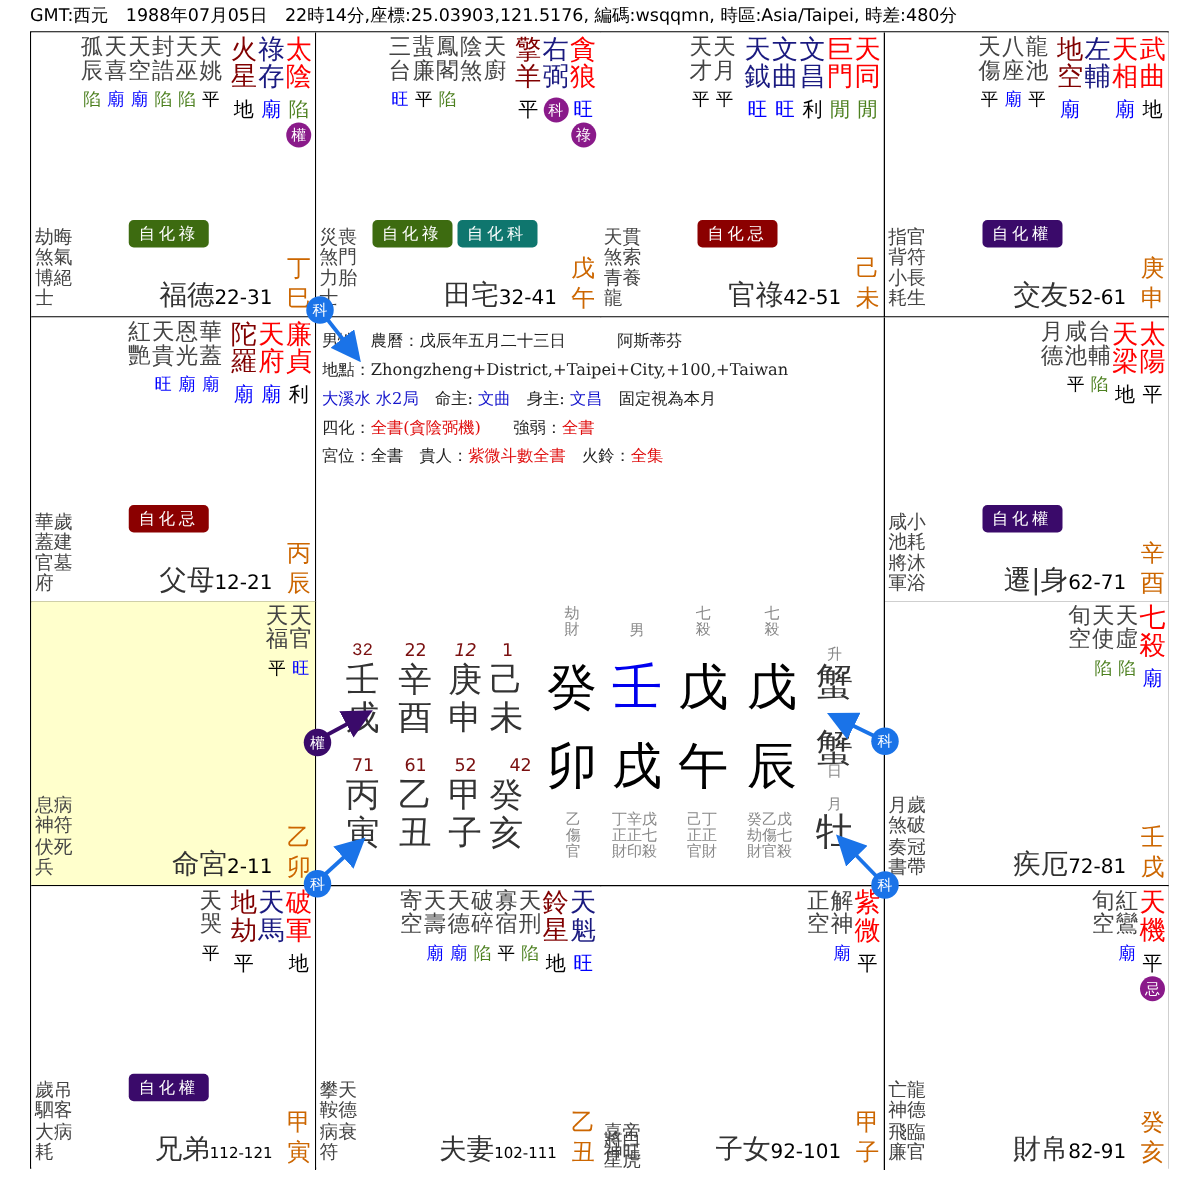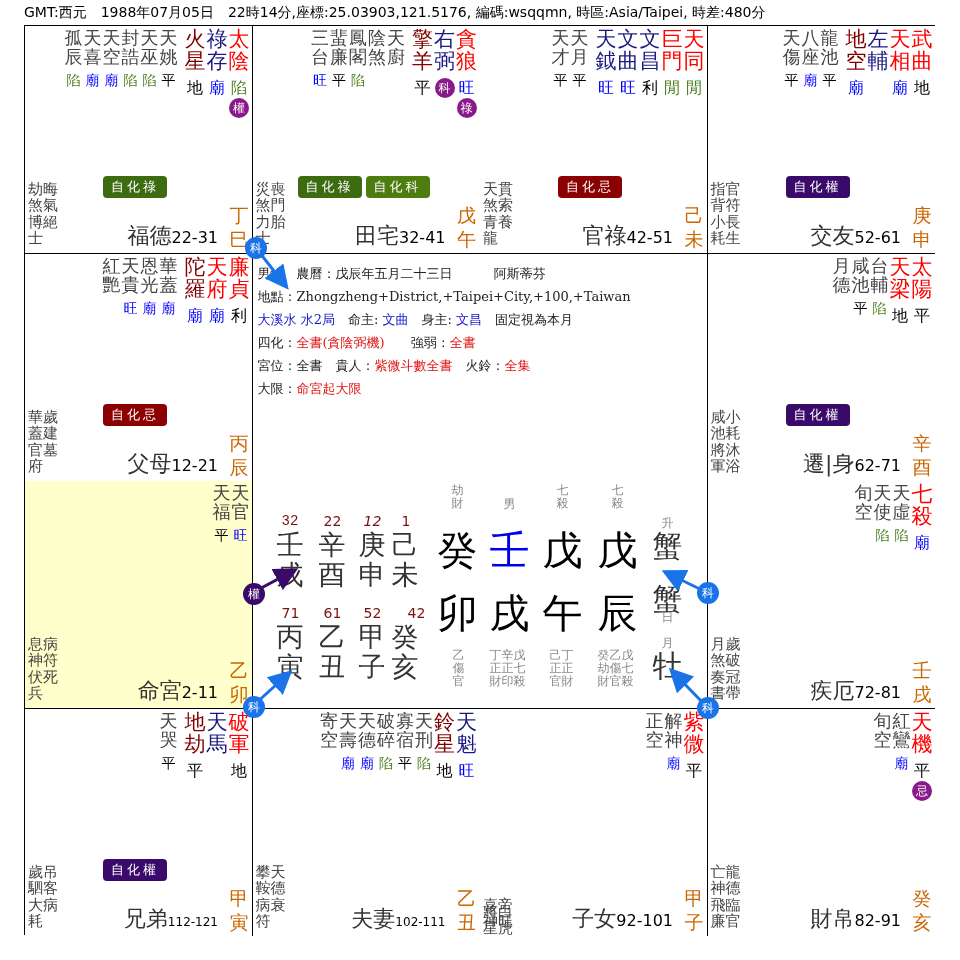--- a/index.html
+++ b/index.html
@@ -158,21 +158,21 @@
             <div class="bright" style="color: rgb(0, 0, 255);">旺</div>
           </div>
         </div>
       </div>
       <div class="gods gods1" style="white-space: pre;">災喪
 煞門</div>
       <div class="gods gods2" style="white-space: pre;">力胎
 士</div>
       <div class="zihua" style="left: 45px;">
         <span class="zh" style="background: rgb(61, 107, 16);">自化祿</span>
-        <span class="zh" style="background: #4d7c0f;">自化科</span>
+        <span class="zh" style="background: #0f766e;">自化科</span>
       </div>
       <div class="palace"><span class="pname">田宅</span><span class="prange">32-41</span></div>
       <div class="gz" style="white-space: pre;">戊
 午</div>
     </div>
     <div class="cell" style="left: 455px; top: 0px; width: 228px; height: 228px;">
       <div class="stars">
         <div class="grp" style="flex-direction: row-reverse; margin-left: 0px;">
           <div class="scol">
             <div class="sname" style="white-space: pre; color: rgb(255, 0, 0);">天
@@ -595,21 +595,20 @@
       <div class="gz" style="white-space: pre;">癸
 亥</div>
     </div>
     <div class="center" style="left: 227.5px; top: 227.5px; width: 455.5px; height: 455.5px;">
       <div class="info">
         <div><span>男性　農曆：戊辰年五月二十三日</span><span>&nbsp;&nbsp;&nbsp;&nbsp;&nbsp;&nbsp;&nbsp;&nbsp;&nbsp;&nbsp;阿斯蒂芬</span></div>
         <div><span>地點：Zhongzheng+District,+Taipei+City,+100,+Taiwan</span></div>
         <div><span class="blue">大溪水 水2局</span><span>　命主: </span><span class="blue">文曲</span><span>　身主: </span><span class="blue">文昌</span><span>　固定視為本月</span></div>
         <div><span>四化：</span><span class="red">全書(貪陰弼機)</span><span>　　強弱：</span><span class="red">全書</span></div>
         <div><span>宮位：全書　貴人：</span><span class="red">紫微斗數全書</span><span>　火鈴：</span><span class="red">全集</span></div>
-        <div><span>大限：</span><span class="red">命宮起大限</span></div>
       </div>
       <div class="age" style="left: 29px; top: 259px; font-family: Liberation Mono, monospace;">32</div>
       <div class="gzsm" style="white-space: pre; left: 24px; top: 276px;">壬
 戌</div>
       <div class="age" style="left: 71px; top: 259px;">22</div>
       <div class="gzsm" style="white-space: pre; left: 66px; top: 276px;">辛
 酉</div>
       <div class="age" style="left: 111px; top: 259px; font-style: italic;">12</div>
       <div class="gzsm" style="white-space: pre; left: 106px; top: 276px;">庚
 申</div>

